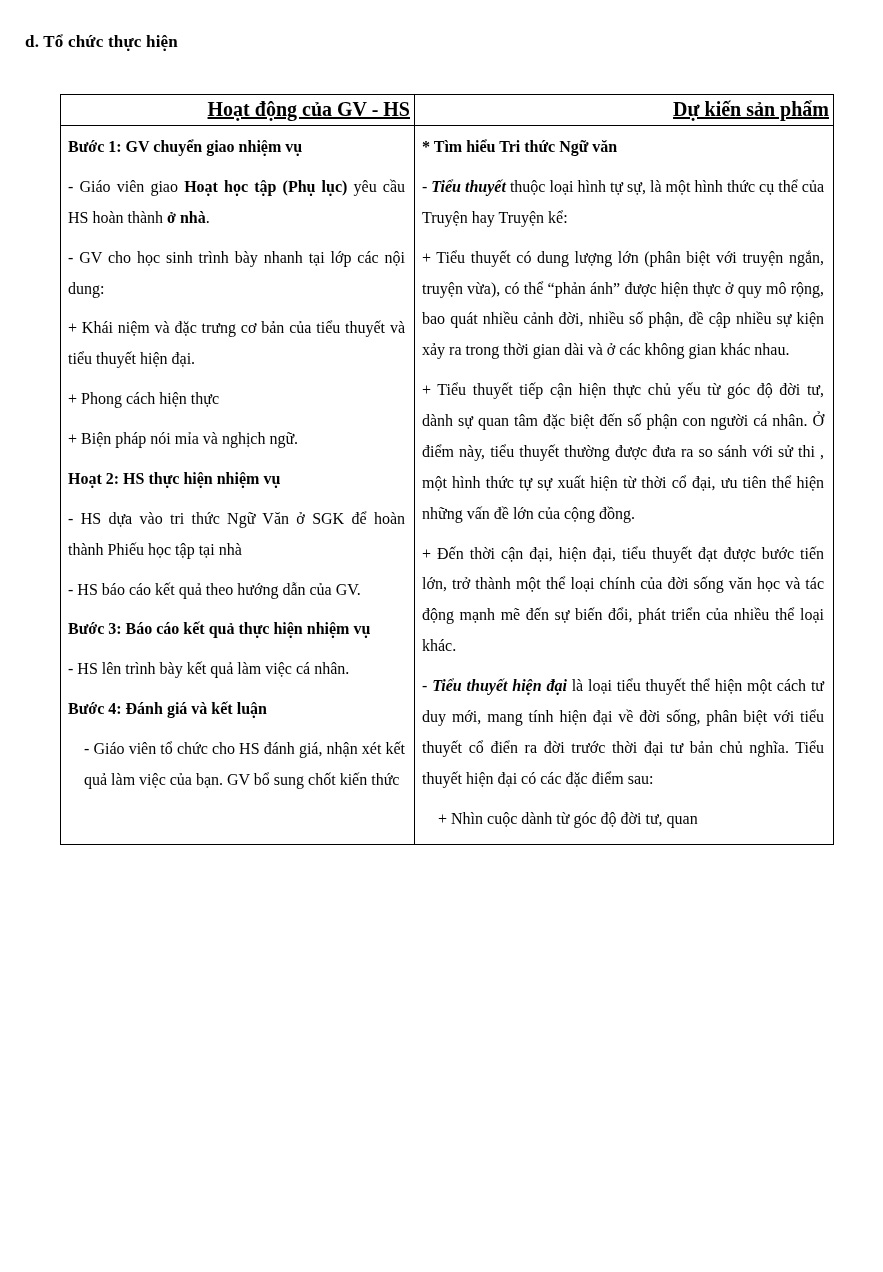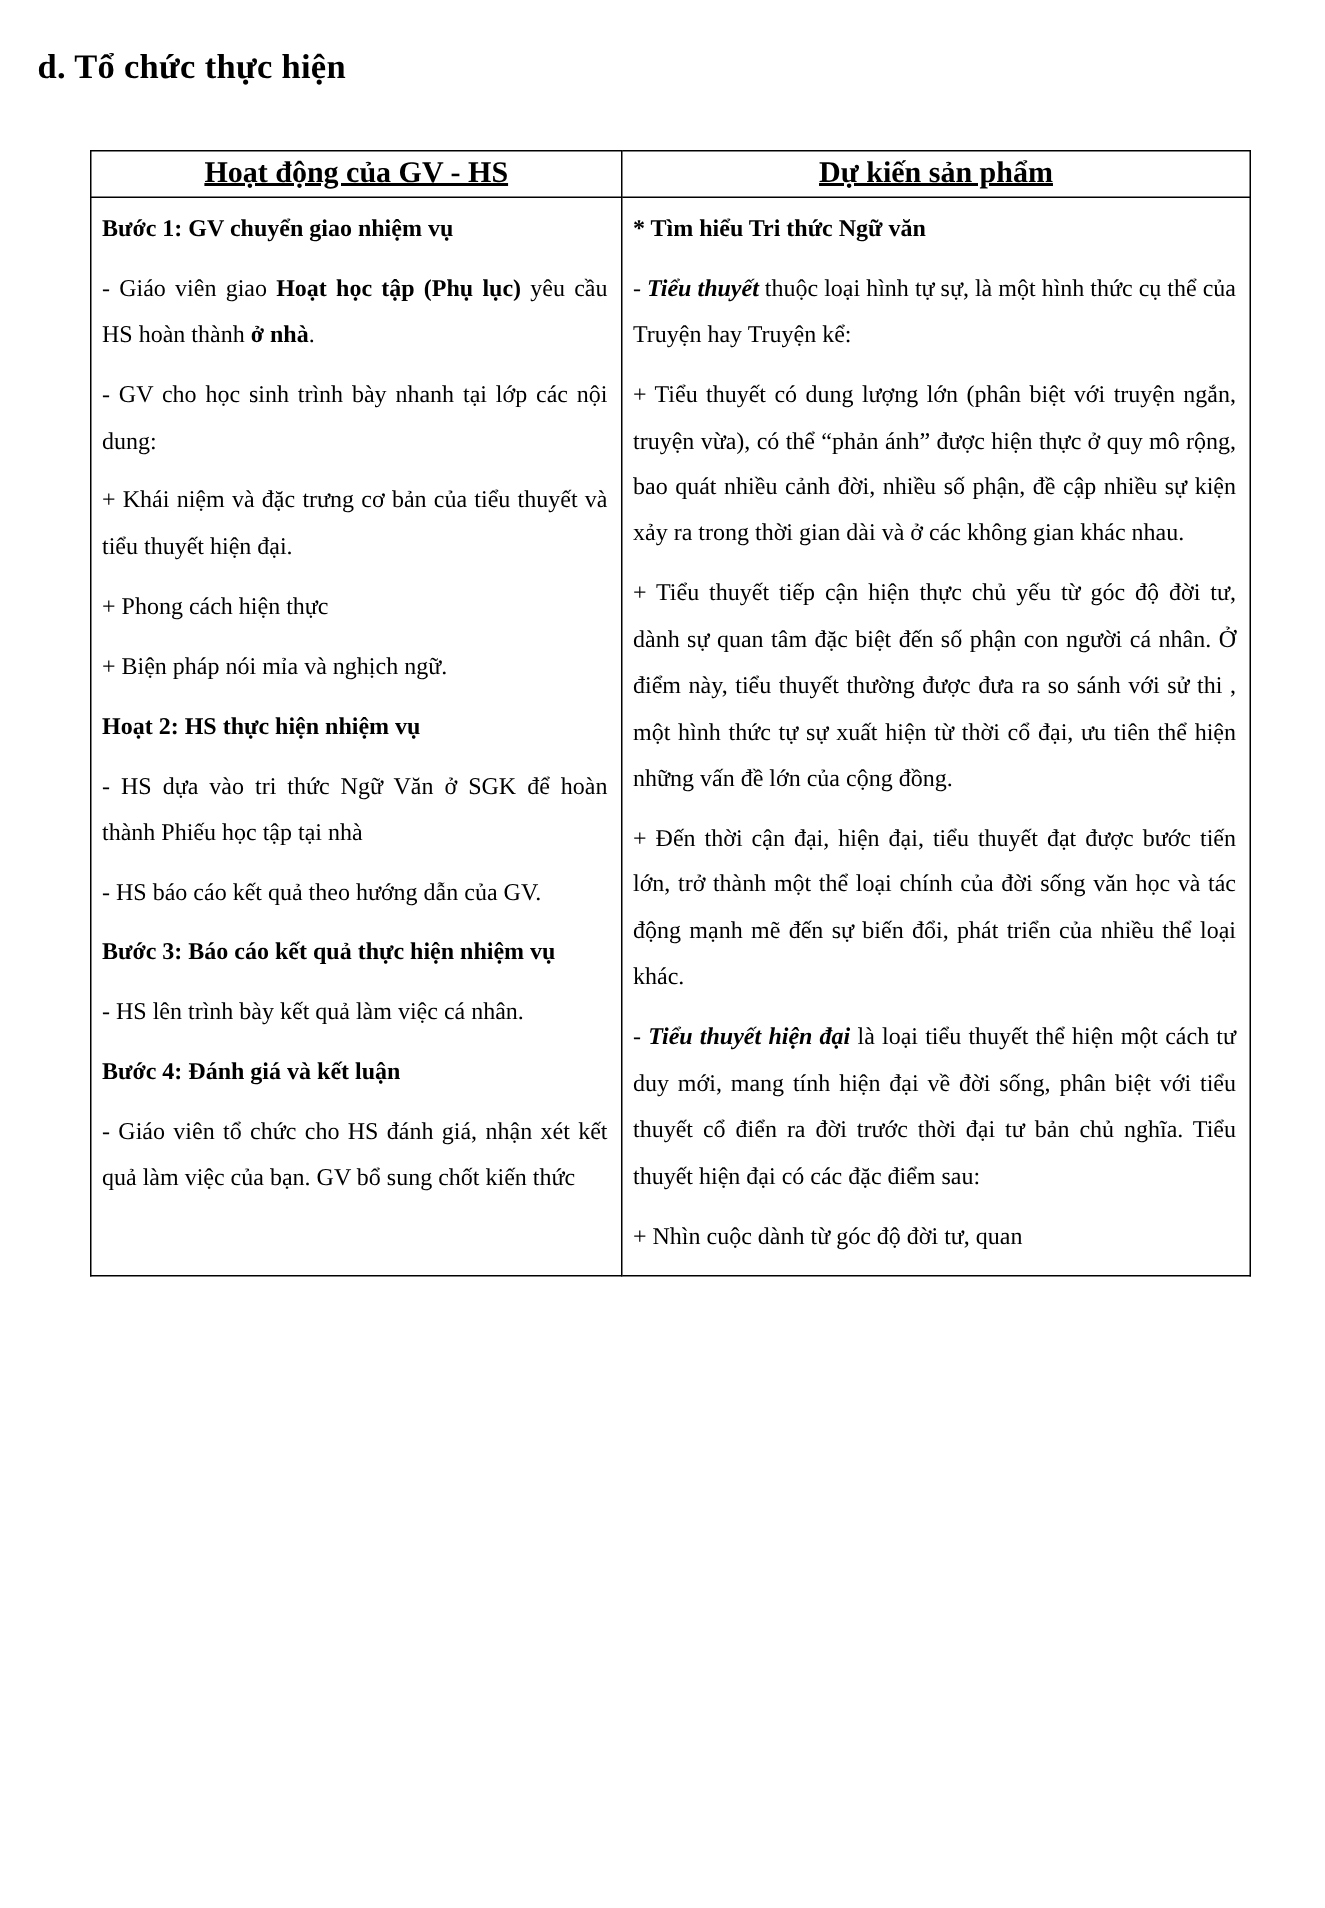--- a/index.html
+++ b/index.html
@@ -6,54 +6,54 @@
   html, body { background: #ffffff; }
   body {
     width: 883px;
     height: 1272px;
     overflow: hidden;
     font-family: "Liberation Serif", "DejaVu Serif", serif;
     color: #000000;
     position: relative;
   }
   .heading {
-    font-size: 23px;
+    font-size: 17px;
     font-weight: bold;
     padding: 32px 0 0 25px;
     letter-spacing: 0.2px;
   }
   .doc-table {
     border-collapse: collapse;
     table-layout: fixed;
     margin: 42px 0 0 60px;
     width: 773px;
   }
   .doc-table th, .doc-table td {
     border: 1.5px solid #000000;
     vertical-align: top;
   }
   .col-left  { width: 354px; }
   .col-right { width: 419px; }
   .doc-table th {
     font-size: 20px;
     font-weight: bold;
-    text-align: center;
+    text-align: right;
     padding: 3px 4px 4px;
   }
   .doc-table th span { text-decoration: underline; }
   .doc-table td {
     padding: 4px 9px 10px 7px;
   }
   .para {
     font-size: 16px;
     line-height: 1.93;
     text-align: justify;
     margin: 2px 0 9px 0;
   }
-  .para:last-child { margin-bottom: 0; }
+  .para:last-child { margin-bottom: 0; margin-left: 16px; }
   .b { font-weight: bold; }
   .i { font-style: italic; margin-top: 40px; }
 </style>
 </head>
 <body>
 
 <div class="page">
 
   <div class="heading">d. Tổ chức thực hiện</div>
 

